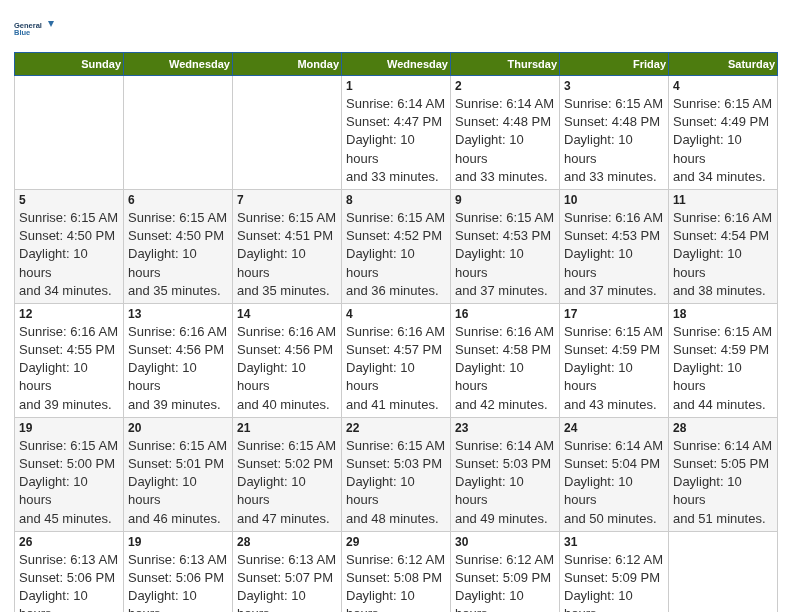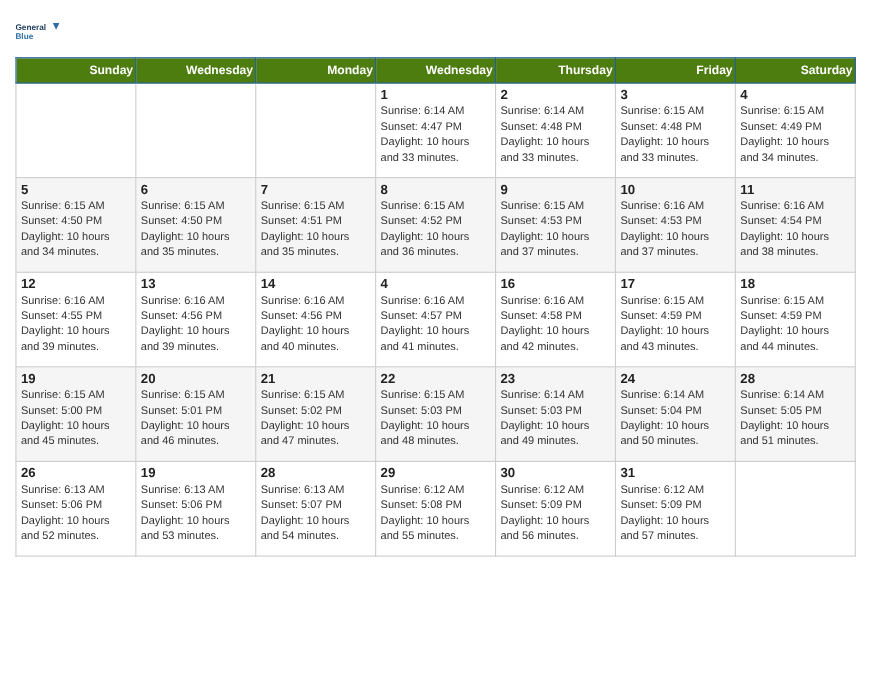--- a/index.html
+++ b/index.html
@@ -69,21 +69,21 @@
     .calendar tr:nth-child(even) td {
       background: #f5f5f5;
     }
     .day-num {
       font-size: 12px;
       font-weight: bold;
       margin-bottom: 2px;
       display: block;
     }
     .day-info {
-      font-size: 10px;
+      font-size: 13px;
       line-height: 1.4;
       color: #333;
     }
     .empty { background: #f9f9f9; }
   </style>
 </head>
 <body>
 
 <div class="page">
   <div class="header">

